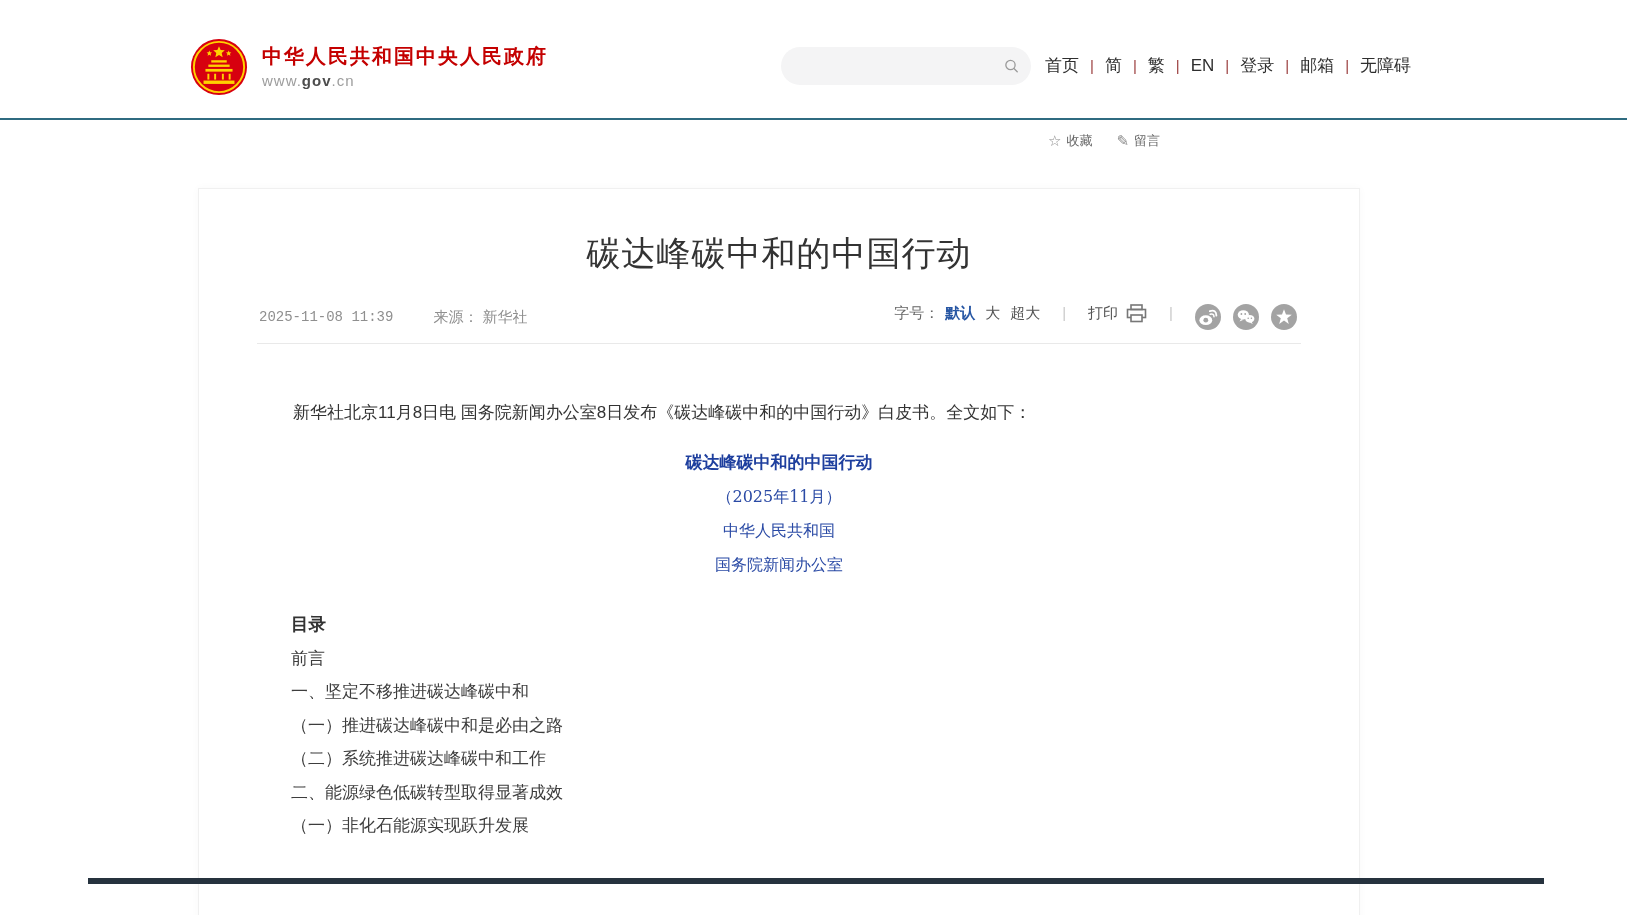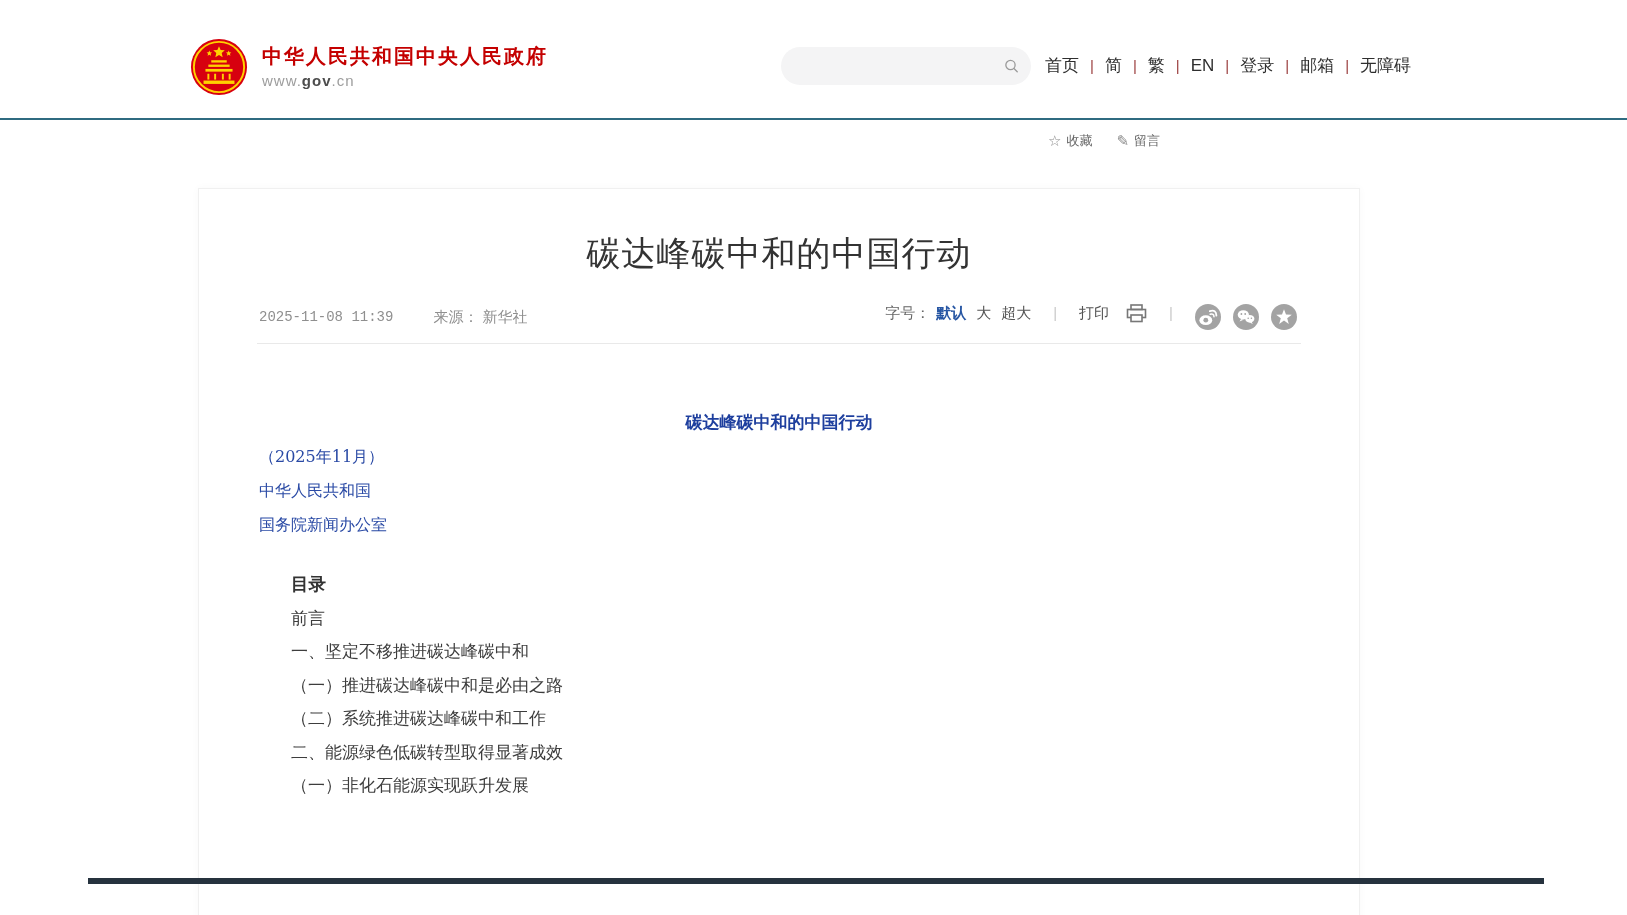--- a/index.html
+++ b/index.html
@@ -44,32 +44,32 @@
 
   .meta { position:absolute; top:114px; left:60px; right:62px; height:28px;
     display:flex; align-items:center; font-size:15px; color:#8f8f8f; }
   .meta .date { font-family:"Liberation Mono","DejaVu Sans Mono",monospace; font-size:14px; }
   .meta .src { margin-left:40px; }
   .meta .right { margin-left:auto; display:flex; align-items:flex-start; }
   .meta .fs-label { color:#666; }
   .meta .fs-default { color:#2857a4; font-weight:700; margin-left:6px; cursor:pointer; }
   .meta .fs-opt { color:#555; margin-left:10px; cursor:pointer; }
   .meta .vsep { color:#c9c9c9; margin:0 22px; }
-  .meta .print { display:flex; align-items:center; gap:17px; color:#555; cursor:pointer; }
+  .meta .print { display:flex; align-items:center; gap:8px; color:#555; cursor:pointer; }
   .share { display:flex; gap:12px; align-items:center; }
   .share .sicon { width:26px; height:26px; cursor:pointer; display:block; }
 
   .meta-divider { position:absolute; top:154px; left:58px; right:58px;
     border-top:1px solid #e9e9e9; }
 
   .body-content { position:absolute; top:198px; left:60px; right:60px;
     font-size:17px; color:#333; }
   .lead { text-indent:2em; line-height:1.65; margin-top:12px; }
   .doc-title { text-align:center; font-weight:700; color:#1e3f9e; font-size:17px; margin-top:24px; }
-  .doc-line { color:#2a4aa5; font-size:16px; margin-top:13px;
+  .doc-line { text-align:center; color:#2a4aa5; font-size:16px; margin-top:13px;
     font-family:"DejaVu Serif","Liberation Serif",serif; }
   .toc-heading { font-weight:700; font-size:17.5px; color:#333; margin:36px 0 12px 32px; }
   .toc-item { font-size:17px; color:#3d3d3d; margin:13px 0 0 32px; line-height:1.2; }
 
   
   .bottom-bar { position:absolute; left:88px; top:878px; width:1456px; height:6px;
     background:#26323e; z-index:5; }
 </style>
 </head>
 <body>
@@ -179,20 +179,21 @@
           <circle cx="13" cy="13" r="13" fill="#a3a3a3"></circle>
           <path d="M13 5.2 L15 10.6 L20.8 10.8 L16.2 14.3 L17.8 19.9 L13 16.6 L8.2 19.9 L9.8 14.3 L5.2 10.8 L11 10.6 Z" fill="#ffffff"></path>
         </svg>
       </span>
     </span>
   </div>
 
   <div class="meta-divider"></div>
 
   <div class="body-content">
+    <p class="lead">新华社北京11月8日电 国务院新闻办公室8日发布《碳达峰碳中和的中国行动》白皮书。全文如下：</p>
 
     <p class="doc-title">碳达峰碳中和的中国行动</p>
     <p class="doc-line">（2025年11月）</p>
     <p class="doc-line">中华人民共和国</p>
     <p class="doc-line">国务院新闻办公室</p>
 
     <p class="toc-heading">目录</p>
     <p class="toc-item">前言</p>
     <p class="toc-item">一、坚定不移推进碳达峰碳中和</p>
     <p class="toc-item">（一）推进碳达峰碳中和是必由之路</p>

